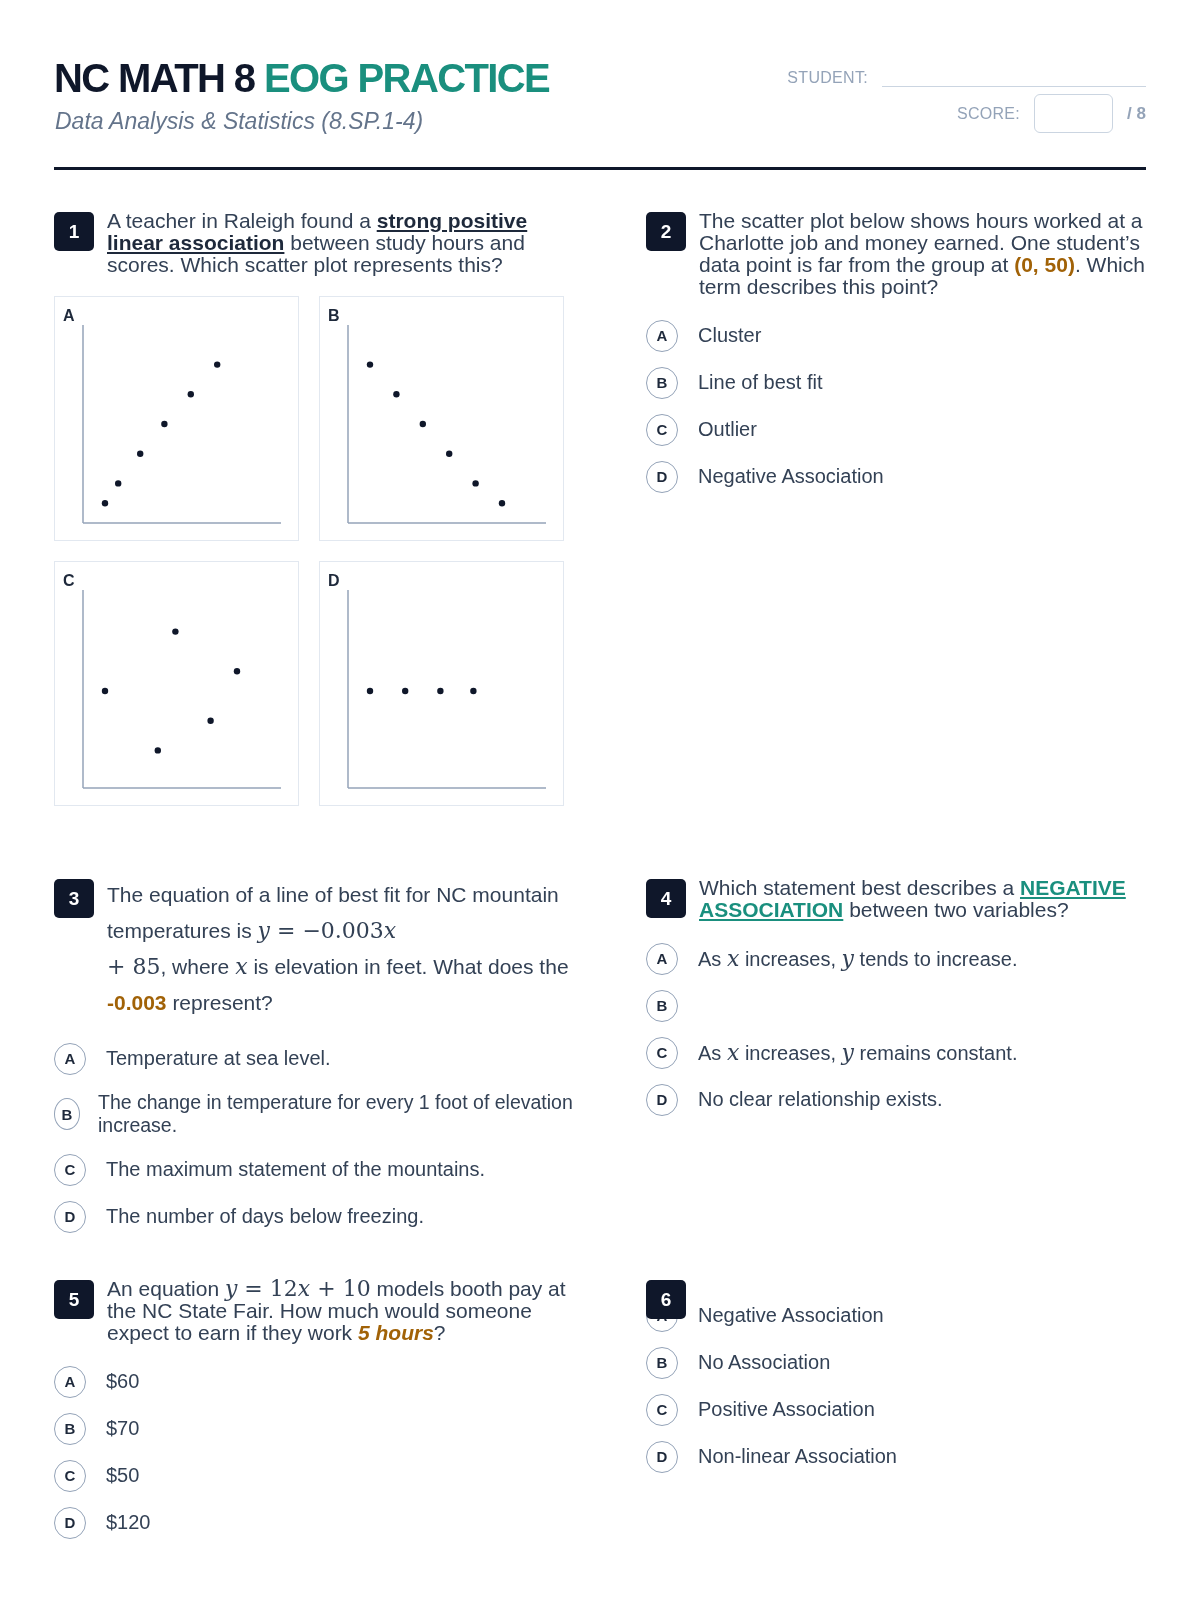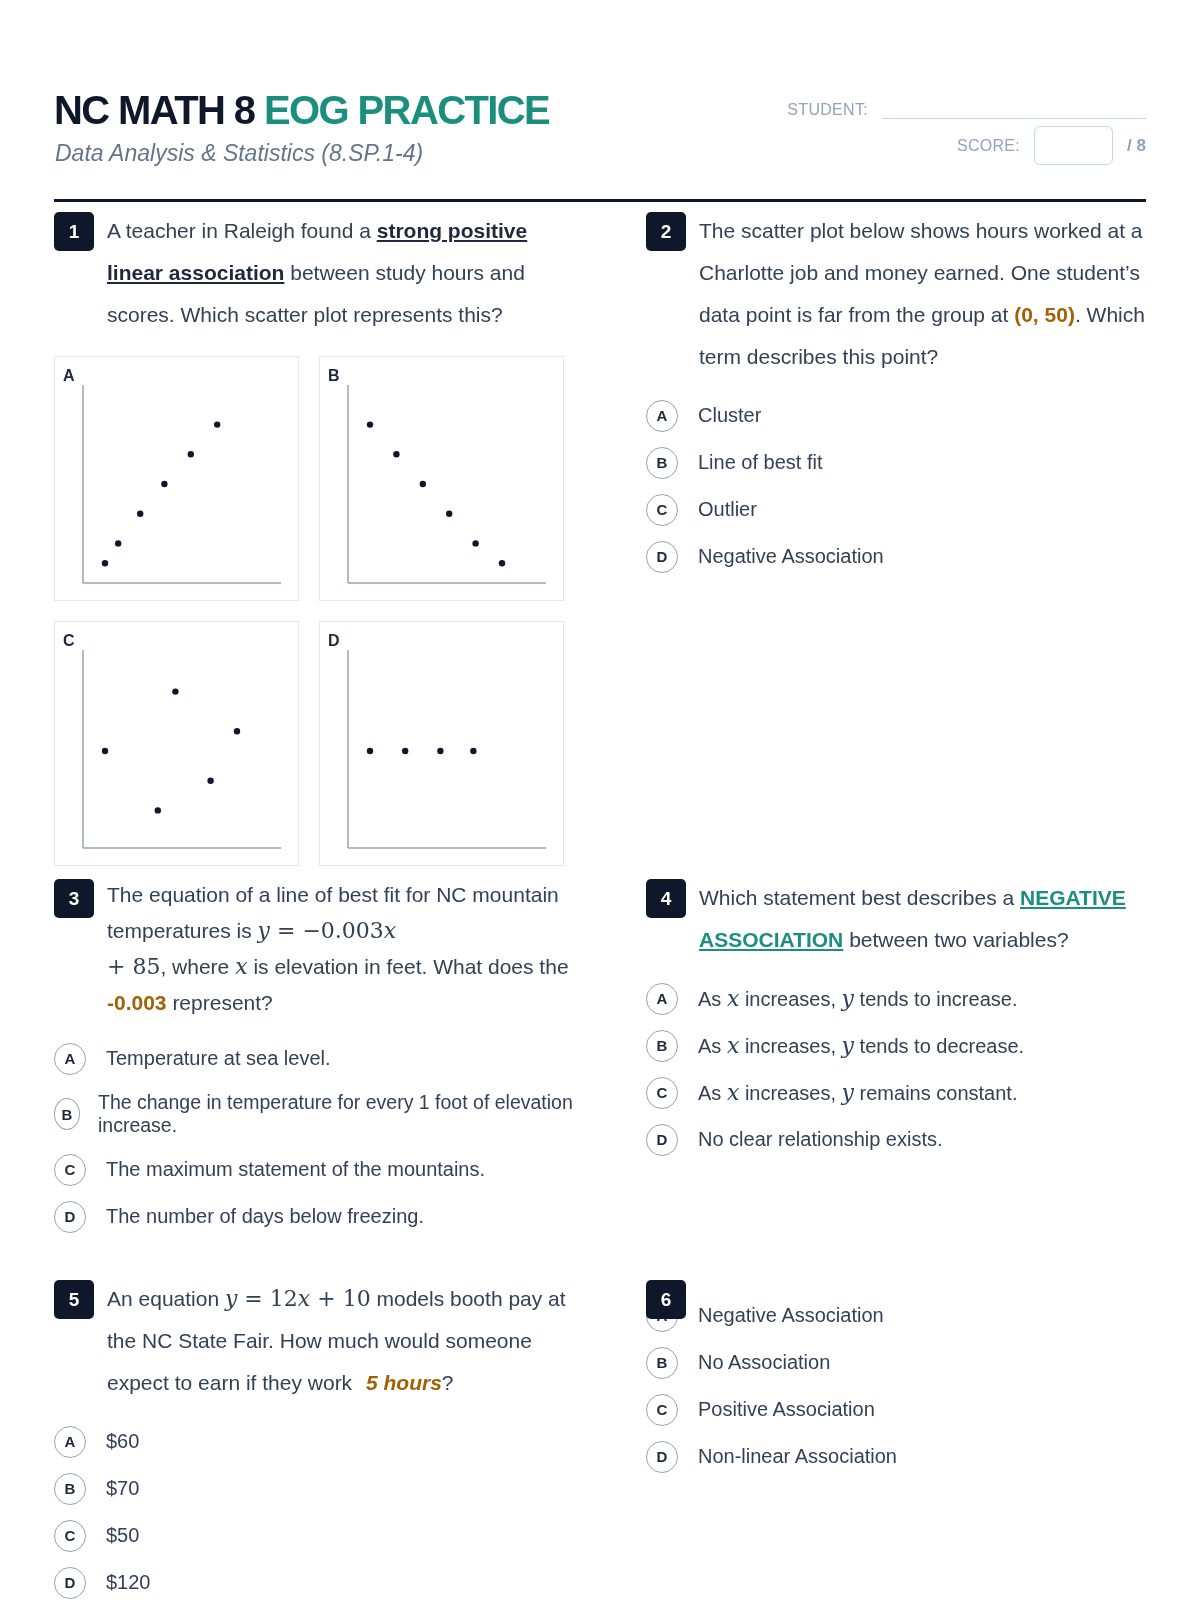--- a/index.html
+++ b/index.html
@@ -1,34 +1,34 @@
 <!DOCTYPE html>
 <html><head>
 <meta charset="utf-8">
 <style>
   * { box-sizing: border-box; margin: 0; padding: 0; }
   html, body { width: 1200px; height: 1600px; background: #ffffff; overflow: hidden; }
   body { font-family: "Liberation Sans", "DejaVu Sans", sans-serif; color: #1e2533; position: relative; }
 
-  .header { position: absolute; left: 54px; top: 56px; width: 1092px; height: 114px; border-bottom: 3px solid #0f172a; margin-top: 32px; }
+  .header { position: absolute; left: 54px; top: 56px; width: 1092px; height: 114px; border-bottom: 3px solid #0f172a; }
   .title { position: absolute; left: 0; top: 0; font-size: 40px; font-weight: 700; letter-spacing: -1.6px; color: #0f172a; white-space: nowrap; }
   .title .accent { color: #1a8f7e; }
   .subtitle { position: absolute; left: 1px; top: 52px; font-size: 23px; font-style: italic; color: #64748b; white-space: nowrap; }
 
   .student-row { position: absolute; right: 0; top: 7px; display: flex; align-items: flex-end; }
   .meta-label { font-size: 16px; font-weight: 400; color: #94a3b8; letter-spacing: 0.3px; white-space: nowrap; }
   .student-line { width: 264px; height: 24px; border-bottom: 1.5px solid #cbd5e1; margin-left: 14px; }
   .score-row { position: absolute; right: 0; top: 38px; display: flex; align-items: center; }
   .score-box { width: 79px; height: 39px; border: 1.5px solid #cbd5e1; border-radius: 6px; margin: 0 14px; background: #fff; }
   .score-total { font-size: 17px; font-weight: 700; color: #94a3b8; }
 
   .q { position: absolute; }
   .q-head { position: relative; padding-left: 53px; }
   .num { position: absolute; left: 0; top: 2px; width: 40px; height: 39px; background: #0f172a; color: #fff; border-radius: 5px; font-size: 19px; font-weight: 700; display: flex; align-items: center; justify-content: center; }
-  .q-text { font-size: 21px; line-height: 42px; color: #334155; }
+  .q-text { font-size: 21px; line-height: 22px; color: #334155; }
   .q-text b { color: #a16207; }
   .u { font-weight: 700; text-decoration: underline; color: #1e293b; text-underline-offset: 2px; }
   .teal { color: #1a8f7e; font-weight: 700; text-decoration: underline; text-underline-offset: 2px; }
   .math { font-family: "DejaVu Serif", "Liberation Serif", serif; font-style: italic; font-size: 22px; color: #334155; }
   .math .n { font-style: normal; }
 
   .opts { margin-top: 22px; }
   .opt { display: flex; align-items: center; height: 47px; cursor: pointer; }
   .bubble { flex: none; width: 32px; height: 32px; border: 1.5px solid #94a3b8; border-radius: 50%; display: flex; align-items: center; justify-content: center; font-size: 15px; font-weight: 700; color: #1e293b; background: #fff; margin-right: 20px; }
   .opt-text { font-size: 20px; color: #334155; line-height: 23px; }
@@ -169,37 +169,36 @@
     <div class="num">4</div>
     <div class="q-text"><span>Which statement best describes a </span><span class="teal">NEGATIVE ASSOCIATION</span><span> between two variables?</span></div>
   </div>
   <div class="opts" style="margin-top:14px;">
     <div class="opt">
         <span class="bubble">A</span>
         <span class="opt-text"><span>As </span><span class="math">x</span><span> increases, </span><span class="math">y</span><span> tends to increase.</span></span>
       </div>
     <div class="opt">
         <span class="bubble">B</span>
-        <span class="opt-text"><span>As </span><span class="math">x</span><span> increases, </span><span class="math">y</span><span> tends to decrease.</span></span>
       </div>
     <div class="opt">
         <span class="bubble">C</span>
         <span class="opt-text"><span>As </span><span class="math">x</span><span> increases, </span><span class="math">y</span><span> remains constant.</span></span>
       </div>
     <div class="opt">
         <span class="bubble">D</span>
         <span class="opt-text">No clear relationship exists.</span>
       </div>
   </div>
 </div>
 
 <div class="q" style="left:54px; top:1278px; width:520px;">
   <div class="q-head">
     <div class="num">5</div>
-    <div class="q-text"><span>An equation </span><span class="math"><span>y</span><span class="n"> = 12</span><span>x</span><span class="n"> + 10</span></span><span> models booth pay at the NC State Fair. How much would someone expect to earn if they work </span><b style="font-style:italic;margin-left:8px;">5 hours</b><span>?</span></div>
+    <div class="q-text"><span>An equation </span><span class="math"><span>y</span><span class="n"> = 12</span><span>x</span><span class="n"> + 10</span></span><span> models booth pay at the NC State Fair. How much would someone expect to earn if they work </span><b style="font-style:italic;">5 hours</b><span>?</span></div>
   </div>
   <div class="opts" style="margin-top:14px;">
     <div class="opt">
         <span class="bubble">A</span>
         <span class="opt-text">$60</span>
       </div>
     <div class="opt">
         <span class="bubble">B</span>
         <span class="opt-text">$70</span>
       </div>

